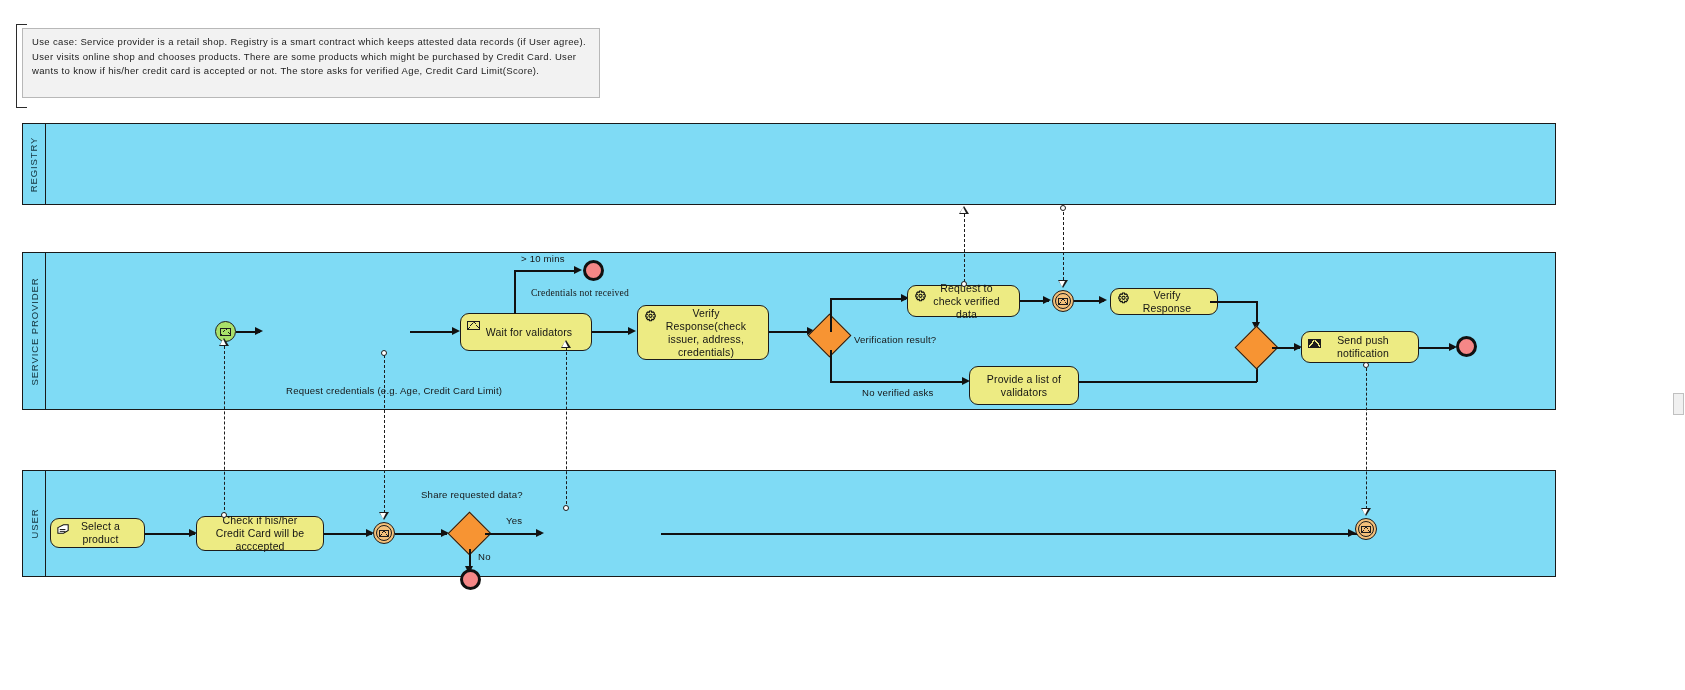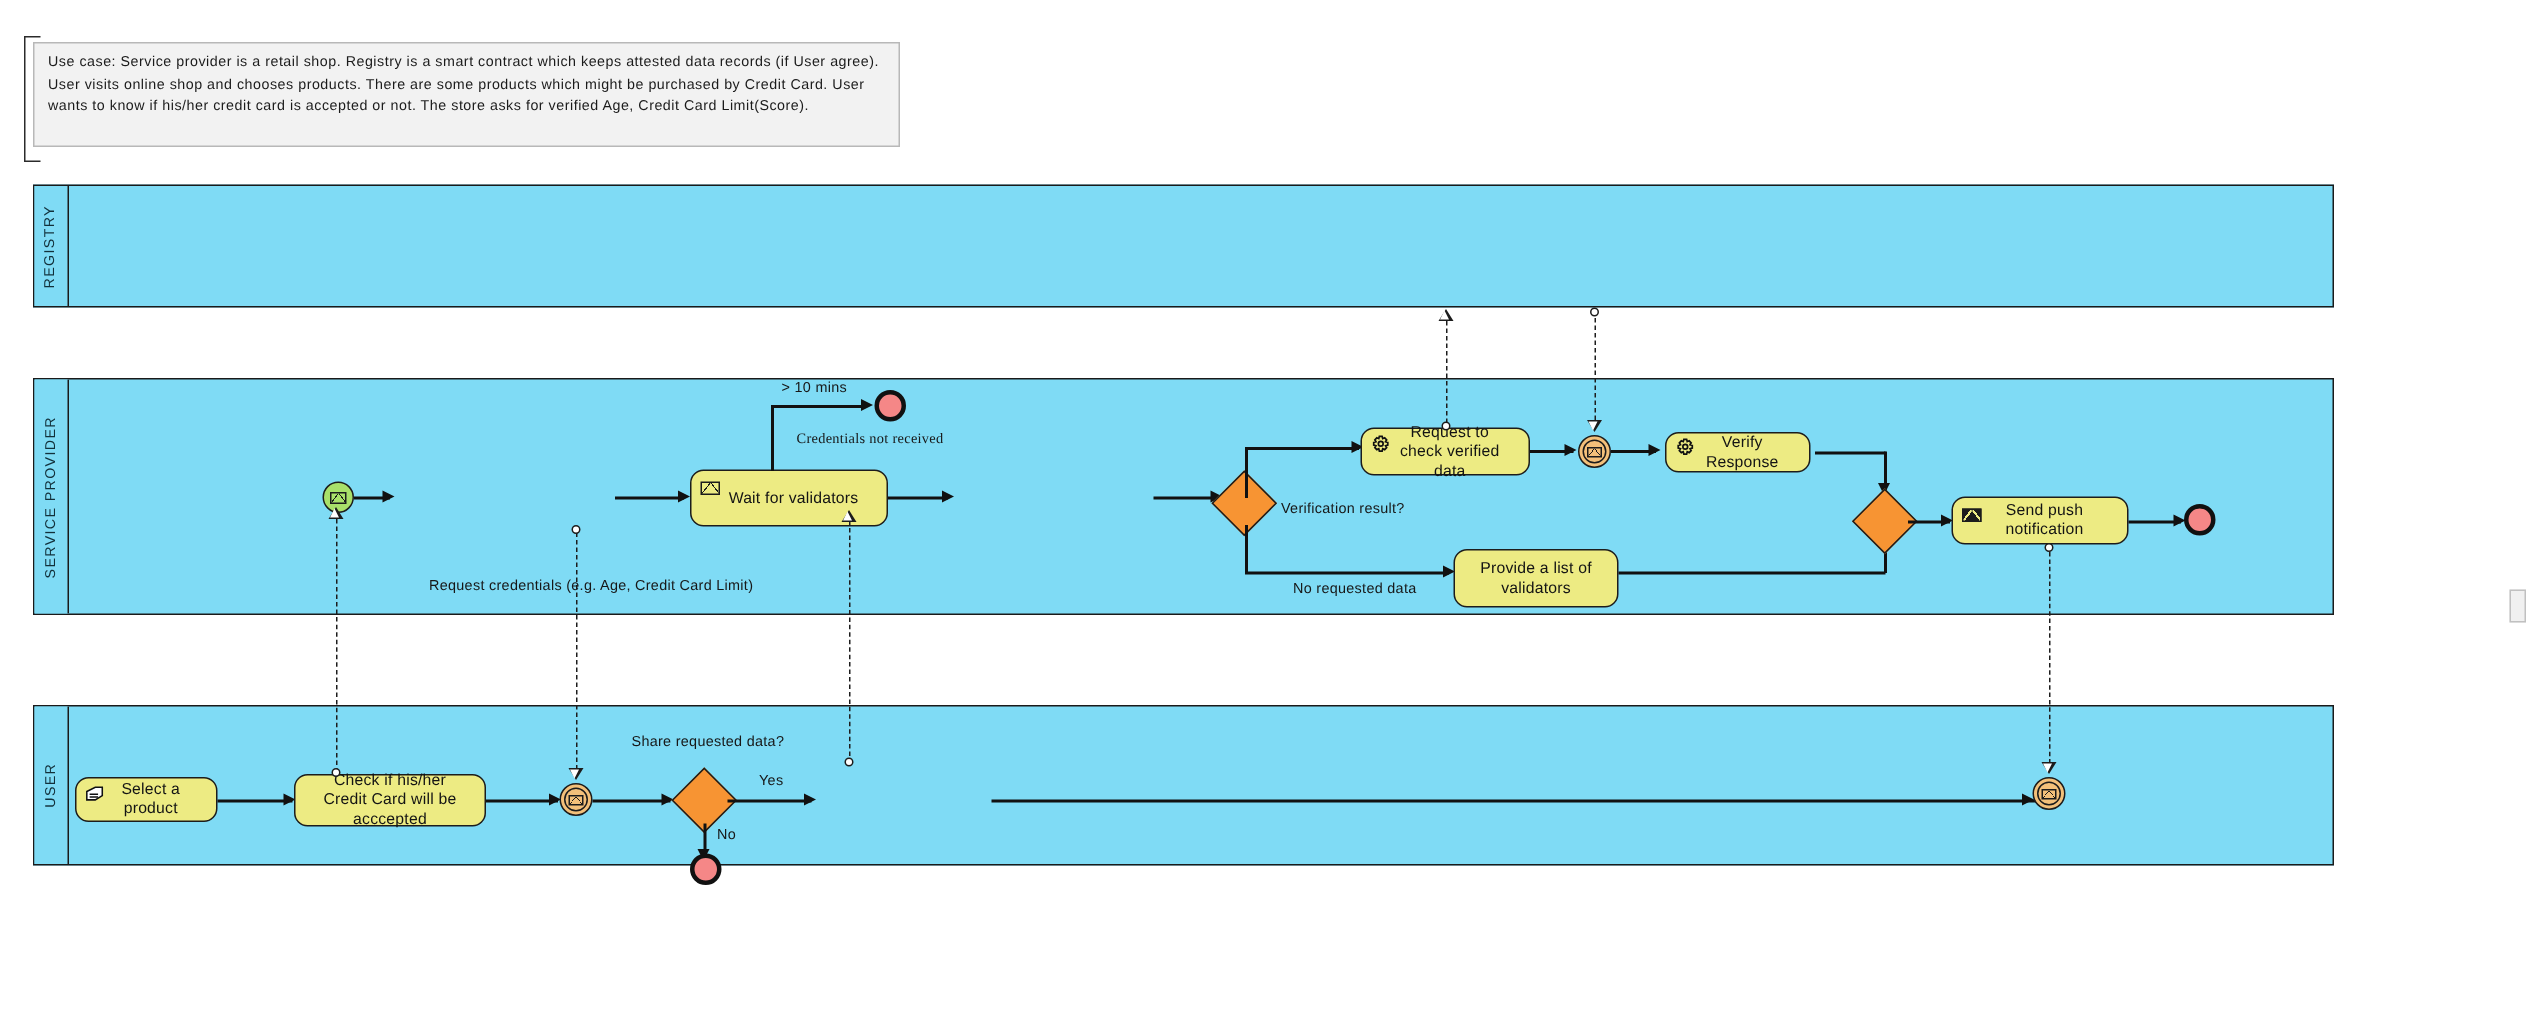--- a/index.html
+++ b/index.html
@@ -286,20 +286,27 @@
   <div class="seq h" style="left:514px; top:270px; width:64px;"></div>
   <div class="arrow right" style="left:574px; top:266px;"></div>
   <div class="lbl" style="left:521px; top:253px;">&gt; 10 mins</div>
 
   <div class="event event-end" style="left:583px; top:260px;"></div>
   <div class="lbl" style="left:531px; top:287px;font-family:Liberation Serif, serif;">Credentials not received</div>
 
   <div class="seq h" style="left:592px; top:331px; width:40px;"></div>
   <div class="arrow right" style="left:628px; top:327px;"></div>
 
+  <div class="task with-icon" style="left:637px; top:305px; width:132px; height:55px;">
+    <svg class="task-icon" viewBox="0 0 16 16">
+      <path d="M7 1 L9 1 L9.4 2.6 L10.8 2 L12.2 3.4 L11.4 4.8 L13 5.2 L13 7.2 L11.4 7.6 L12.2 9 L10.8 10.4 L9.4 9.8 L9 11.4 L7 11.4 L6.6 9.8 L5.2 10.4 L3.8 9 L4.6 7.6 L3 7.2 L3 5.2 L4.6 4.8 L3.8 3.4 L5.2 2 L6.6 2.6 Z" fill="none" stroke="#111" stroke-width="1.2"></path>
+      <circle cx="8" cy="6.2" r="1.7" fill="none" stroke="#111" stroke-width="1.2"></circle>
+    </svg>
+    <span>Verify Response(check issuer, address, credentials)</span>
+  </div>
 
   <div class="seq h" style="left:769px; top:331px; width:45px;"></div>
   <div class="arrow right" style="left:807px; top:327px;"></div>
 
   <div class="gateway" style="left:814px; top:320px;"></div>
   <div class="lbl" style="left:854px; top:334px;">Verification result?</div>
 
   <div class="seq v" style="left:830px; top:298px; height:34px;"></div>
   <div class="seq h" style="left:830px; top:298px; width:76px;"></div>
   <div class="arrow right" style="left:901px; top:294px;"></div>
@@ -315,36 +322,36 @@
   <div class="seq h" style="left:1020px; top:300px; width:29px;"></div>
   <div class="arrow right" style="left:1043px; top:296px;"></div>
 
   <div class="event event-inter-msg" style="left:1052px; top:290px;">
     <div class="env-glyph" style="width:10px;height:7px;"></div>
   </div>
 
   <div class="seq h" style="left:1074px; top:300px; width:30px;"></div>
   <div class="arrow right" style="left:1099px; top:296px;"></div>
 
-  <div class="task with-icon" style="left:1110px; top:288px; width:97px; height:27px;">
+  <div class="task with-icon" style="left:1110px; top:288px; width:108px; height:27px;">
     <svg class="task-icon" viewBox="0 0 16 16" style="top:3px;">
       <path d="M7 1 L9 1 L9.4 2.6 L10.8 2 L12.2 3.4 L11.4 4.8 L13 5.2 L13 7.2 L11.4 7.6 L12.2 9 L10.8 10.4 L9.4 9.8 L9 11.4 L7 11.4 L6.6 9.8 L5.2 10.4 L3.8 9 L4.6 7.6 L3 7.2 L3 5.2 L4.6 4.8 L3.8 3.4 L5.2 2 L6.6 2.6 Z" fill="none" stroke="#111" stroke-width="1.2"></path>
       <circle cx="8" cy="6.2" r="1.7" fill="none" stroke="#111" stroke-width="1.2"></circle>
     </svg>
     <span>Verify Response</span>
   </div>
 
   <div class="seq h" style="left:1210px; top:301px; width:47px;"></div>
   <div class="seq v" style="left:1256px; top:301px; height:26px;"></div>
   <div class="arrow down" style="left:1252px; top:322px;"></div>
 
   <div class="seq v" style="left:830px; top:350px; height:32px;"></div>
   <div class="seq h" style="left:830px; top:381px; width:136px;"></div>
   <div class="arrow right" style="left:962px; top:377px;"></div>
-  <div class="lbl" style="left:862px; top:387px;">No requested data</div>
+  <div class="lbl" style="left:862px; top:387px;">No verified asks</div>
 
   <div class="task" style="left:969px; top:366px; width:110px; height:39px;">
     <span>Provide a list of validators</span>
   </div>
 
   <div class="seq h" style="left:1079px; top:381px; width:178px;"></div>
   <div class="seq v" style="left:1256px; top:363px; height:19px;"></div>
   <div class="arrow up" style="left:1252px; top:357px;"></div>
 
   <div class="gateway" style="left:1241px; top:332px;"></div>

